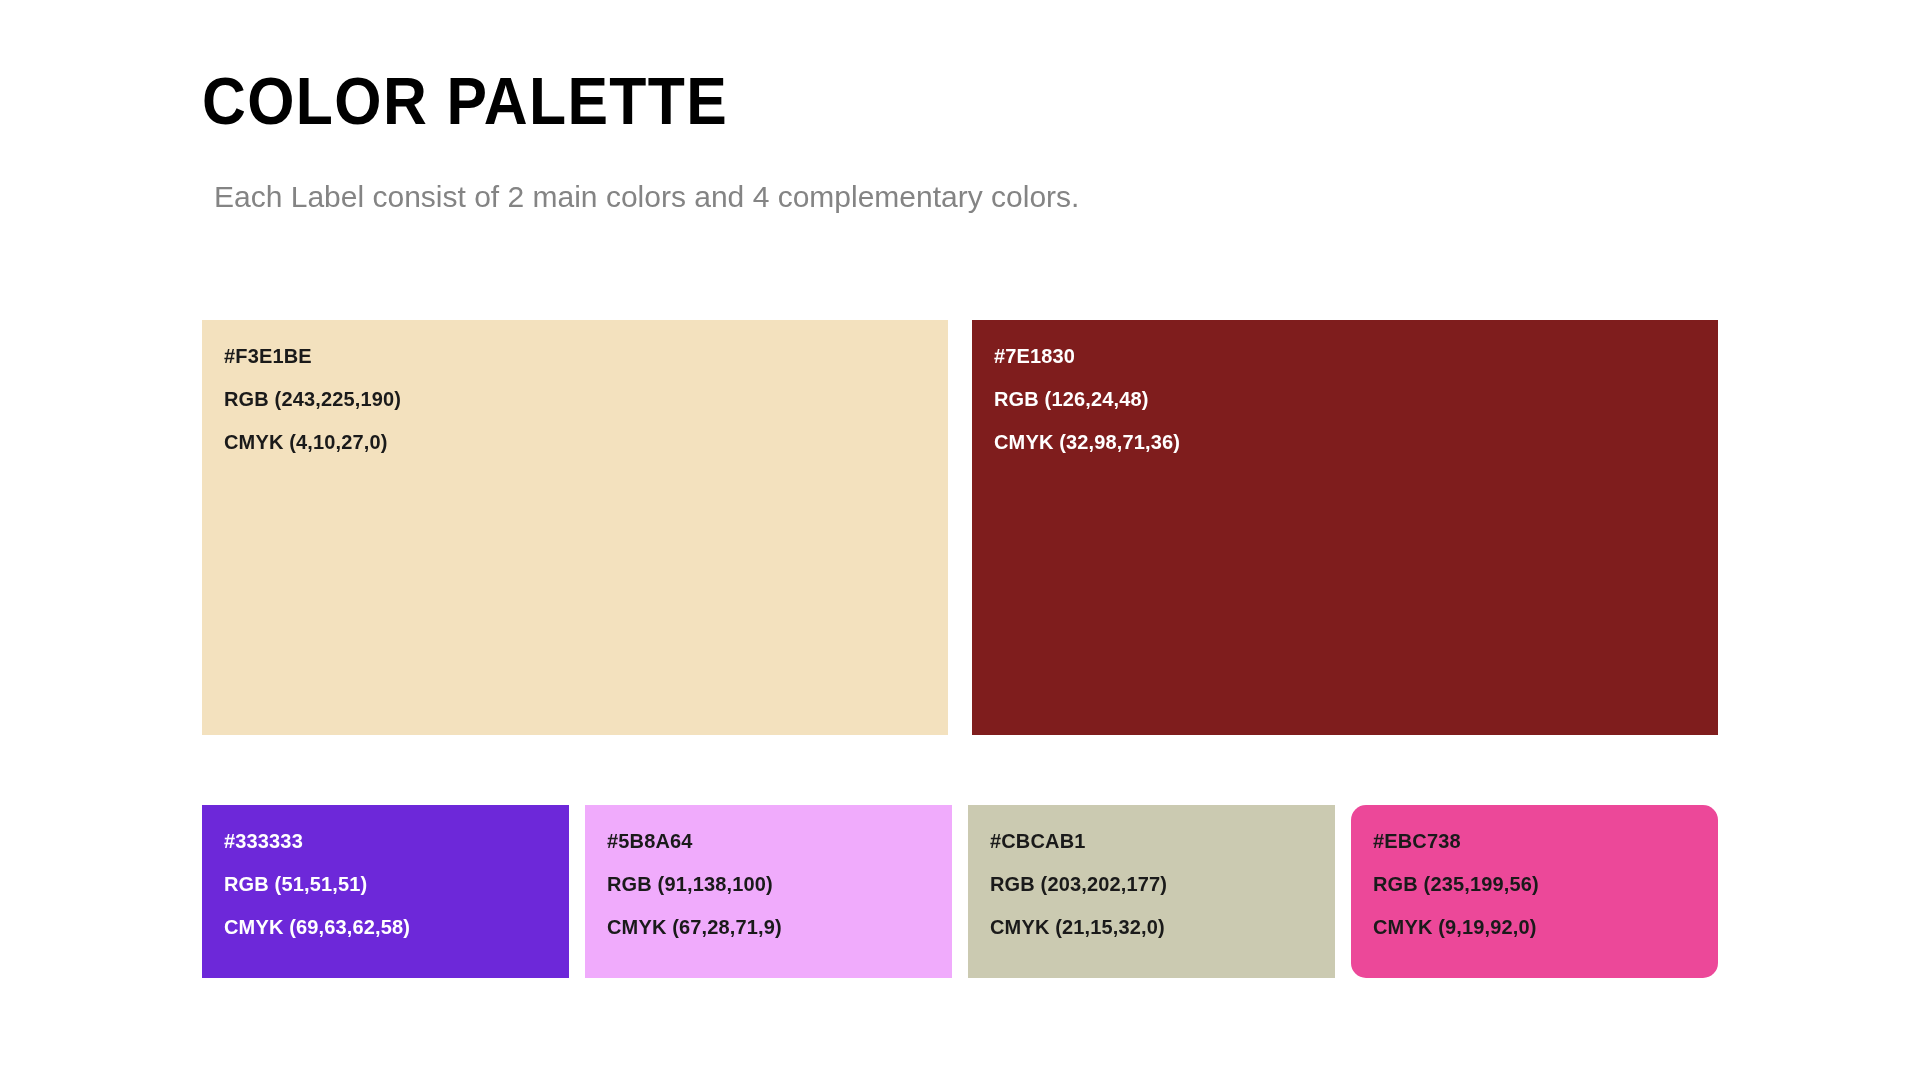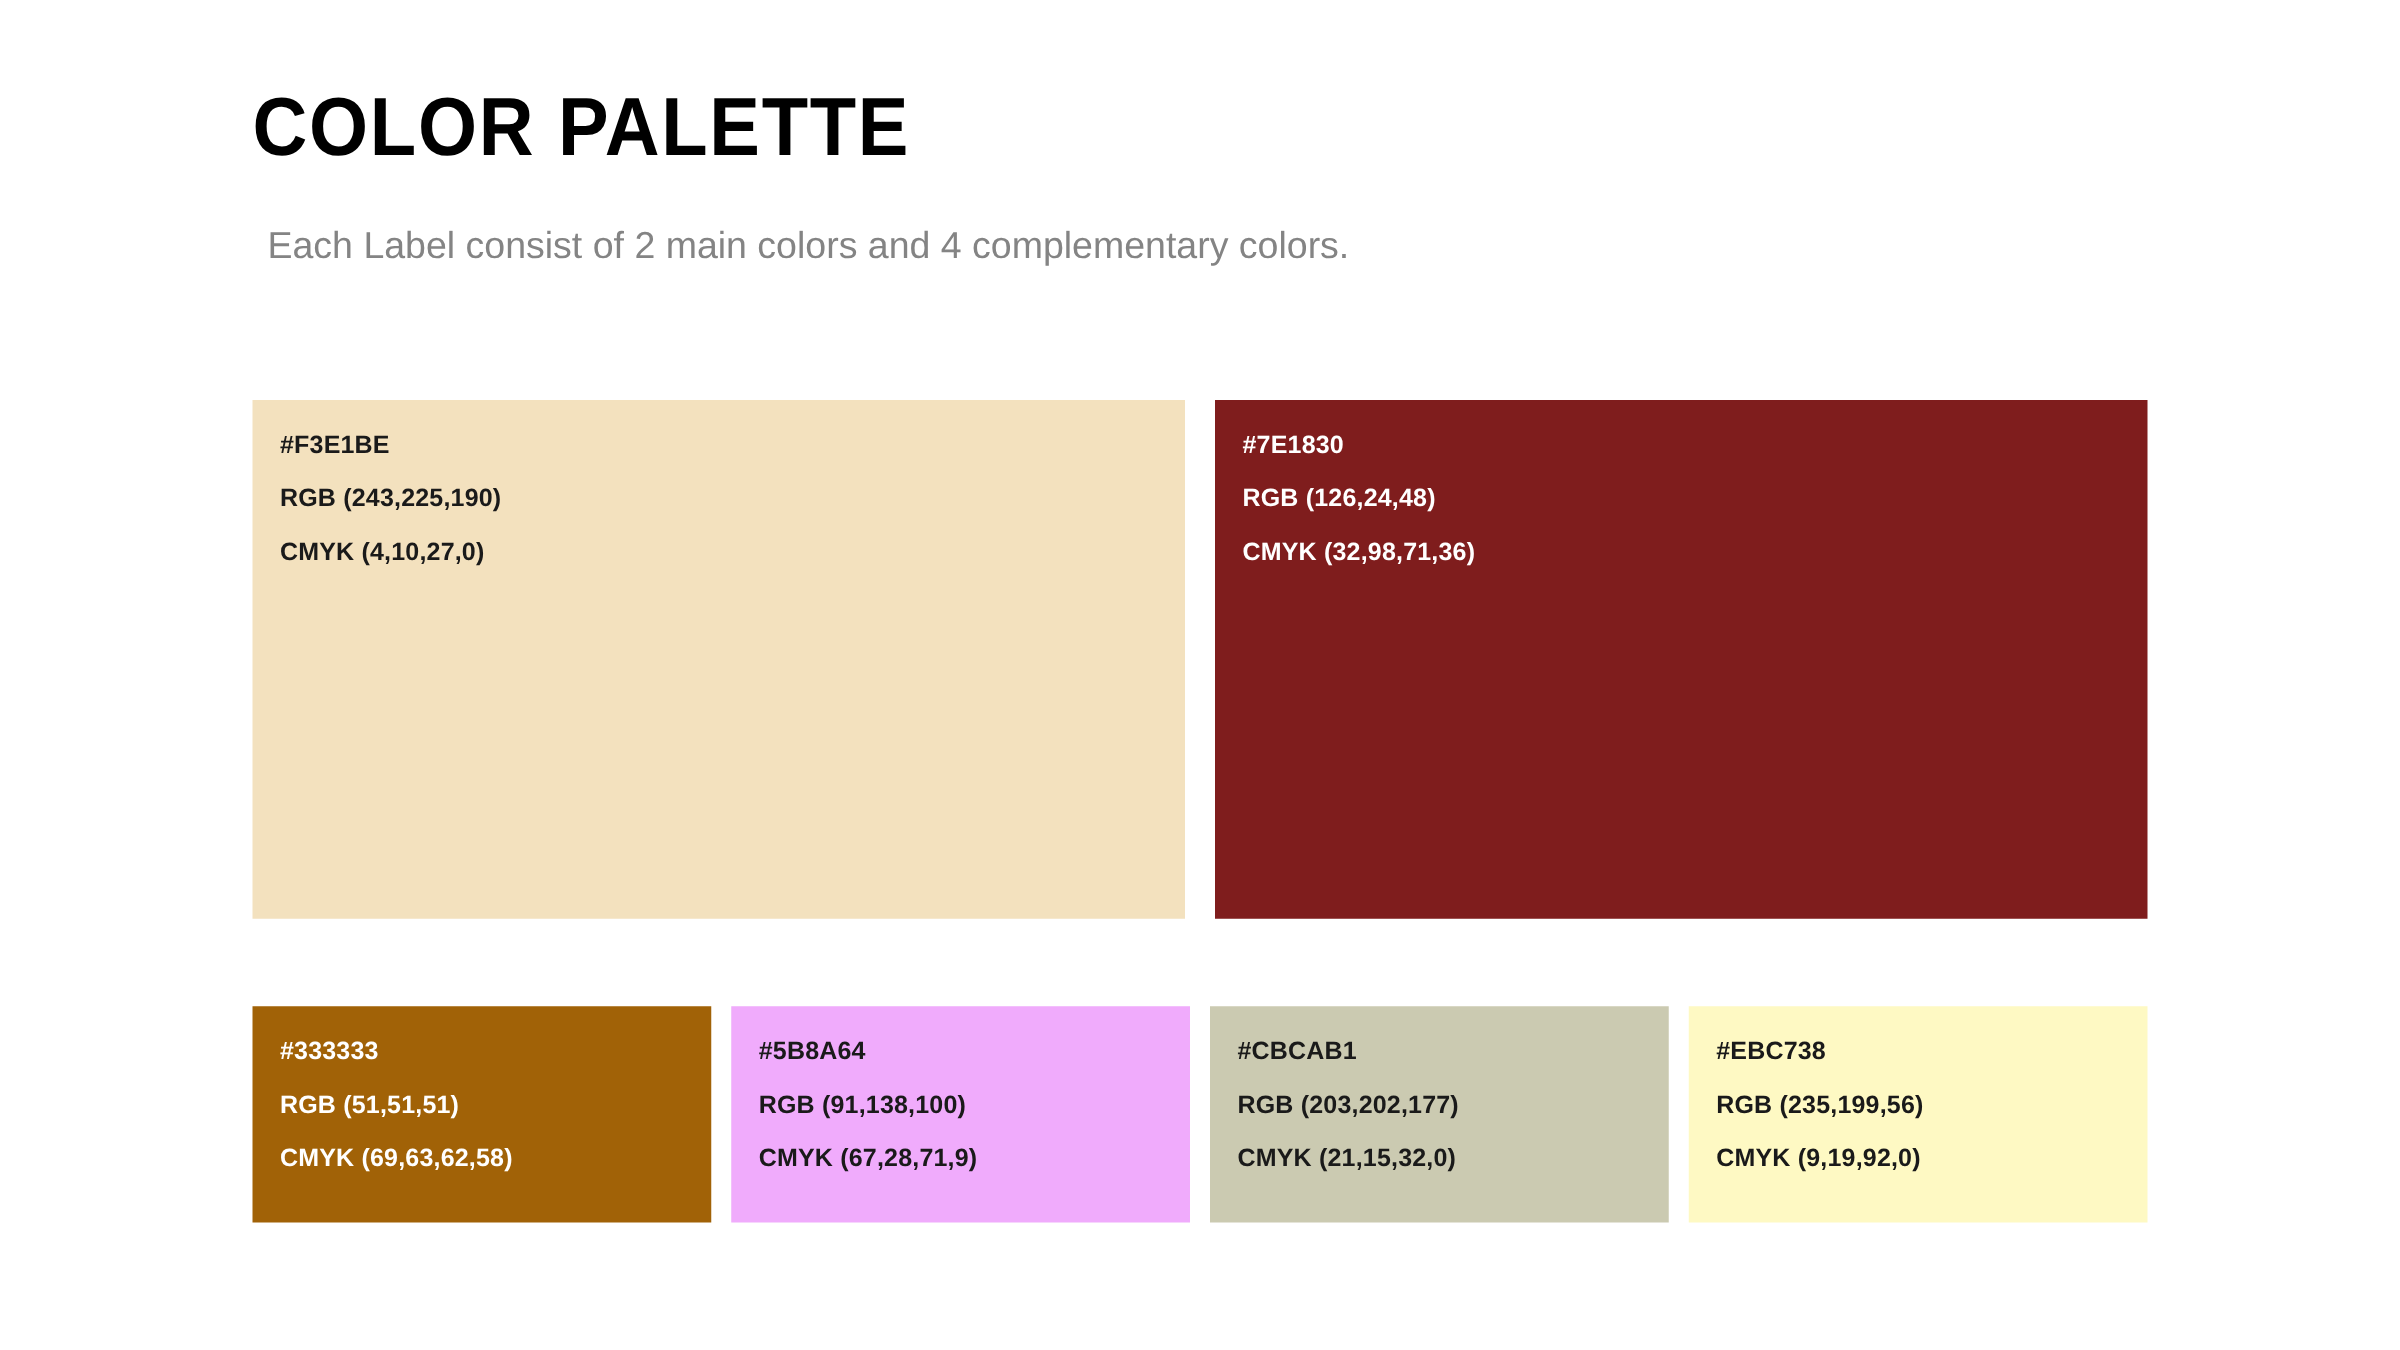--- a/index.html
+++ b/index.html
@@ -126,39 +126,39 @@
       <div class="swatch" style="background-color: #7f1d1d; color: rgb(255, 255, 255);">
         <p class="swatch-line">#7E1830</p>
         <p class="swatch-line">RGB (126,24,48)</p>
         <p class="swatch-line">CMYK (32,98,71,36)</p>
       </div>
 
     </div>
 
     <div class="row row-complementary">
 
-      <div class="swatch" style="background-color: #a16207; color: rgb(255, 255, 255);">
+      <div class="swatch" style="background-color: #6d28d9; color: rgb(255, 255, 255);">
         <p class="swatch-line">#333333</p>
         <p class="swatch-line">RGB (51,51,51)</p>
         <p class="swatch-line">CMYK (69,63,62,58)</p>
       </div>
 
       <div class="swatch" style="background-color: #f0abfc; color: rgb(26, 26, 26);">
         <p class="swatch-line">#5B8A64</p>
         <p class="swatch-line">RGB (91,138,100)</p>
         <p class="swatch-line">CMYK (67,28,71,9)</p>
       </div>
 
       <div class="swatch" style="background-color: rgb(203, 202, 177); color: rgb(26, 26, 26);">
         <p class="swatch-line">#CBCAB1</p>
         <p class="swatch-line">RGB (203,202,177)</p>
         <p class="swatch-line">CMYK (21,15,32,0)</p>
       </div>
 
-      <div class="swatch" style="background-color: #fef9c3; color: rgb(26, 26, 26);">
+      <div class="swatch" style="background-color: #ec4899; color: rgb(26, 26, 26); border-radius: 15px;">
         <p class="swatch-line">#EBC738</p>
         <p class="swatch-line">RGB (235,199,56)</p>
         <p class="swatch-line">CMYK (9,19,92,0)</p>
       </div>
 
     </div>
 
   </div>
 
 </div>

